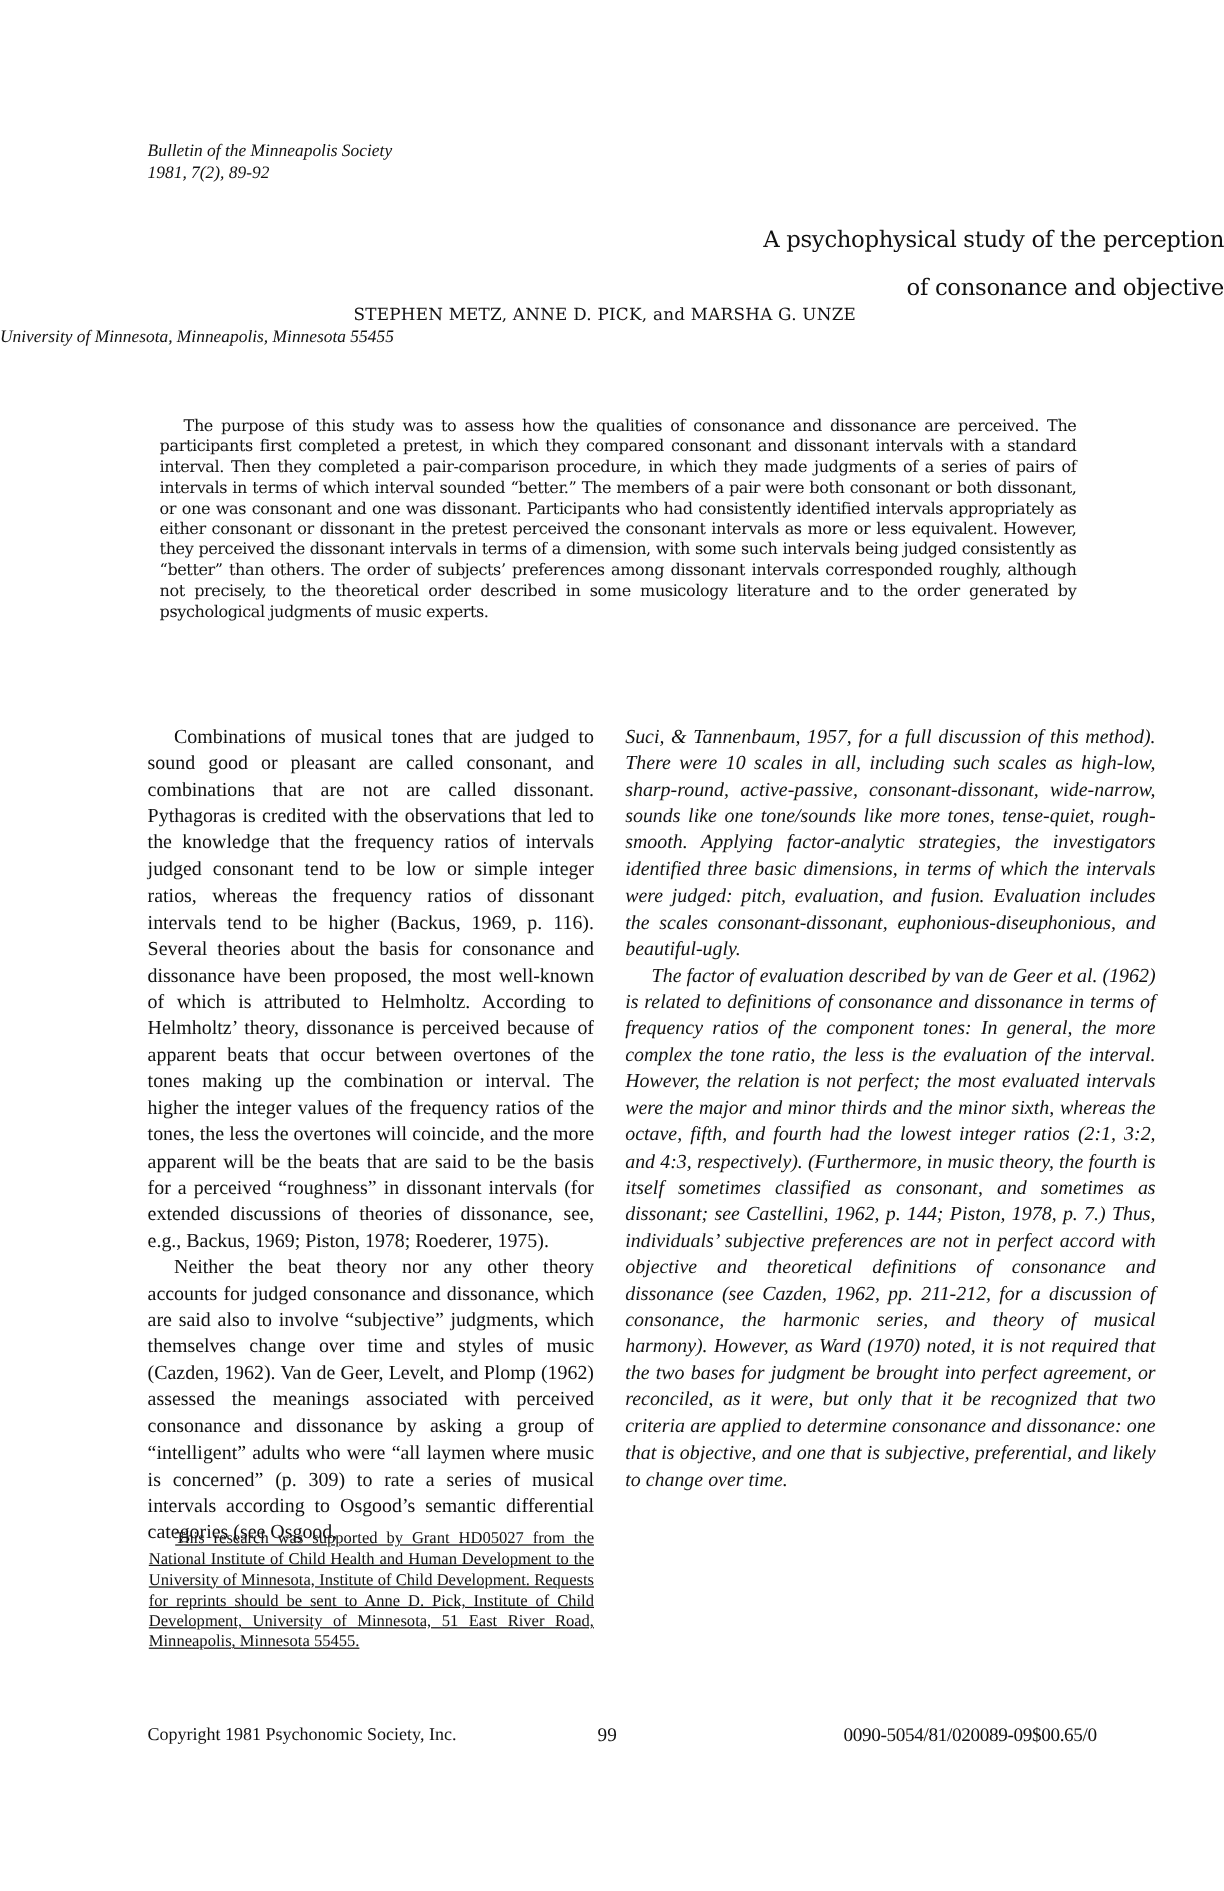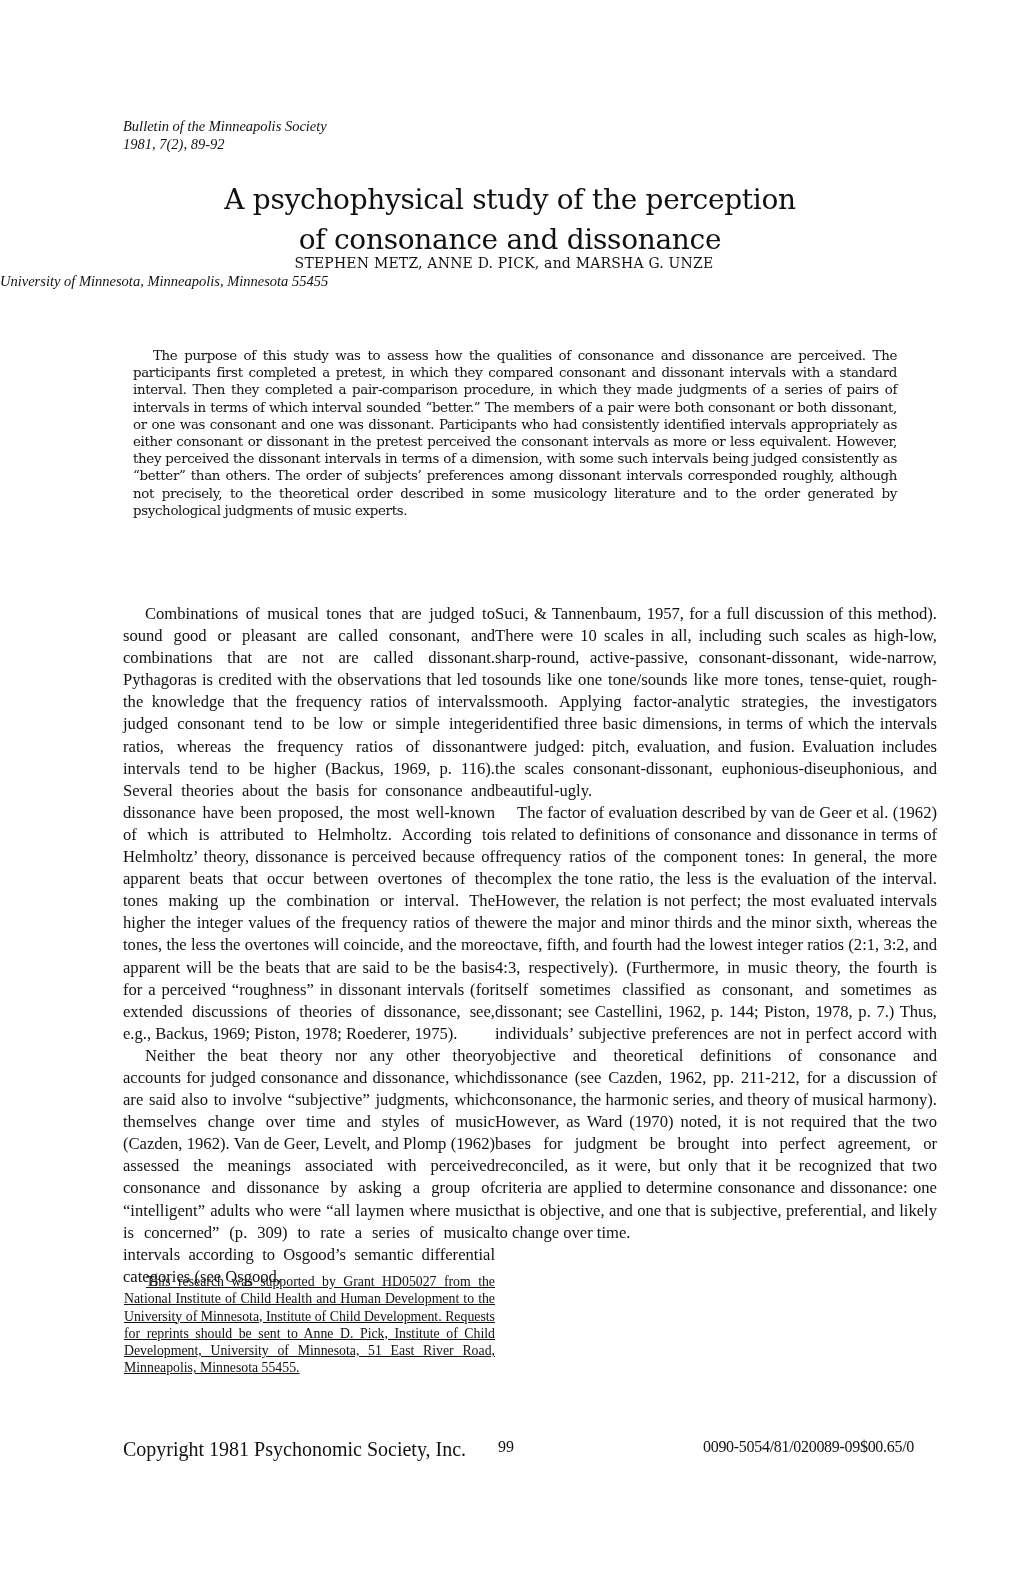--- a/index.html
+++ b/index.html
@@ -1,49 +1,49 @@
 <!DOCTYPE html>
 <html><head>
 <meta charset="utf-8">
 <style>
   html, body { margin: 0; padding: 0; background: #ffffff; }
   body { width: 1020px; height: 1576px; position: relative; overflow: hidden; color: #111; }
   .abs { position: absolute; }
 
   #journal { left: 123px; top: 117px; font-family: "Liberation Serif", serif; font-style: italic; font-size: 14.5px; line-height: 18px; }
-  #title { left: 0; width: 1020px; top: 180px; text-align: center; font-family: "DejaVu Serif", serif; font-size: 28px; line-height: 40px; letter-spacing: -0.3px; }
+  #title { left: 0; width: 1020px; top: 180px; text-align: right; font-family: "DejaVu Serif", serif; font-size: 19px; line-height: 40px; letter-spacing: -0.3px; }
   #authors { left: 0; width: 1008px; top: 255px; text-align: center; font-family: "DejaVu Serif", serif; font-size: 14px; letter-spacing: 0.2px; }
   #affil { left: 0; width: 1020px; top: 273px; text-align: left; font-family: "Liberation Serif", serif; font-style: italic; font-size: 14.5px; }
 
   #abstract { left: 133px; width: 764px; top: 347px; font-family: "DejaVu Serif", serif; font-size: 13.4px; line-height: 17.2px; text-align: justify; letter-spacing: -0.35px; }
   #abstract p { margin: 0; text-indent: 20px; }
 
   .col { font-family: "Liberation Serif", serif; font-size: 16.6px; line-height: 22.1px; text-align: justify; hyphens: manual; }
   .col p { margin: 0; text-indent: 22px; }
   .col p.noindent { text-indent: 0; }
   #col-left { left: 123px; width: 372px; top: 603px; }
-  #col-right { left: 495px; width: 442px; top: 603px; }
+  #col-right { left: 521px; width: 442px; top: 603px; font-style: italic; }
   #footnote { left: 123px; width: 373px; top: 1272px; font-family: "Liberation Serif", serif; font-size: 13.8px; line-height: 17.3px; text-align: justify; }
   #footnote p { margin: 1px; text-indent: 22px; text-decoration: underline; }
 
-  #footer-copy { left: 123px; top: 1438px; font-family: "Liberation Serif", serif; font-size: 20px; }
+  #footer-copy { left: 123px; top: 1438px; font-family: "Liberation Serif", serif; font-size: 15px; }
   #footer-page { left: 498px; top: 1438px; font-family: "Liberation Serif", serif; font-size: 16px; }
   #footer-code { left: 703px; top: 1438px; font-family: "Liberation Serif", serif; font-size: 16px; letter-spacing: -0.3px; }
 </style>
 </head>
 <body>
 
 <div id="journal" class="abs">
   <div>Bulletin of the Minneapolis Society</div>
   <div>1981, 7(2), 89-92</div>
 </div>
 
 <div id="title" class="abs">
   <div>A psychophysical study of the perception</div>
-  <div>of consonance and dissonance</div>
+  <div>of consonance and objective</div>
 </div>
 
 <div id="authors" class="abs">STEPHEN METZ, ANNE D. PICK, and MARSHA G. UNZE</div>
 <div id="affil" class="abs">University of Minnesota, Minneapolis, Minnesota 55455</div>
 
 <div id="abstract" class="abs">
   <p>The purpose of this study was to assess how the qualities of consonance and dissonance are perceived. The participants first completed a pretest, in which they compared consonant and dissonant intervals with a standard interval. Then they completed a pair-comparison procedure, in which they made judgments of a series of pairs of intervals in terms of which interval sounded “better.” The members of a pair were both consonant or both dissonant, or one was consonant and one was dissonant. Participants who had consistently identified intervals appropriately as either consonant or dissonant in the pretest perceived the consonant intervals as more or less equivalent. However, they perceived the dissonant intervals in terms of a dimension, with some such intervals being judged consistently as “better” than others. The order of subjects’ preferences among dissonant intervals corresponded roughly, although not precisely, to the theoretical order described in some musicology literature and to the order generated by psychological judgments of music experts.</p>
 </div>
 
 <div id="col-left" class="abs col">

